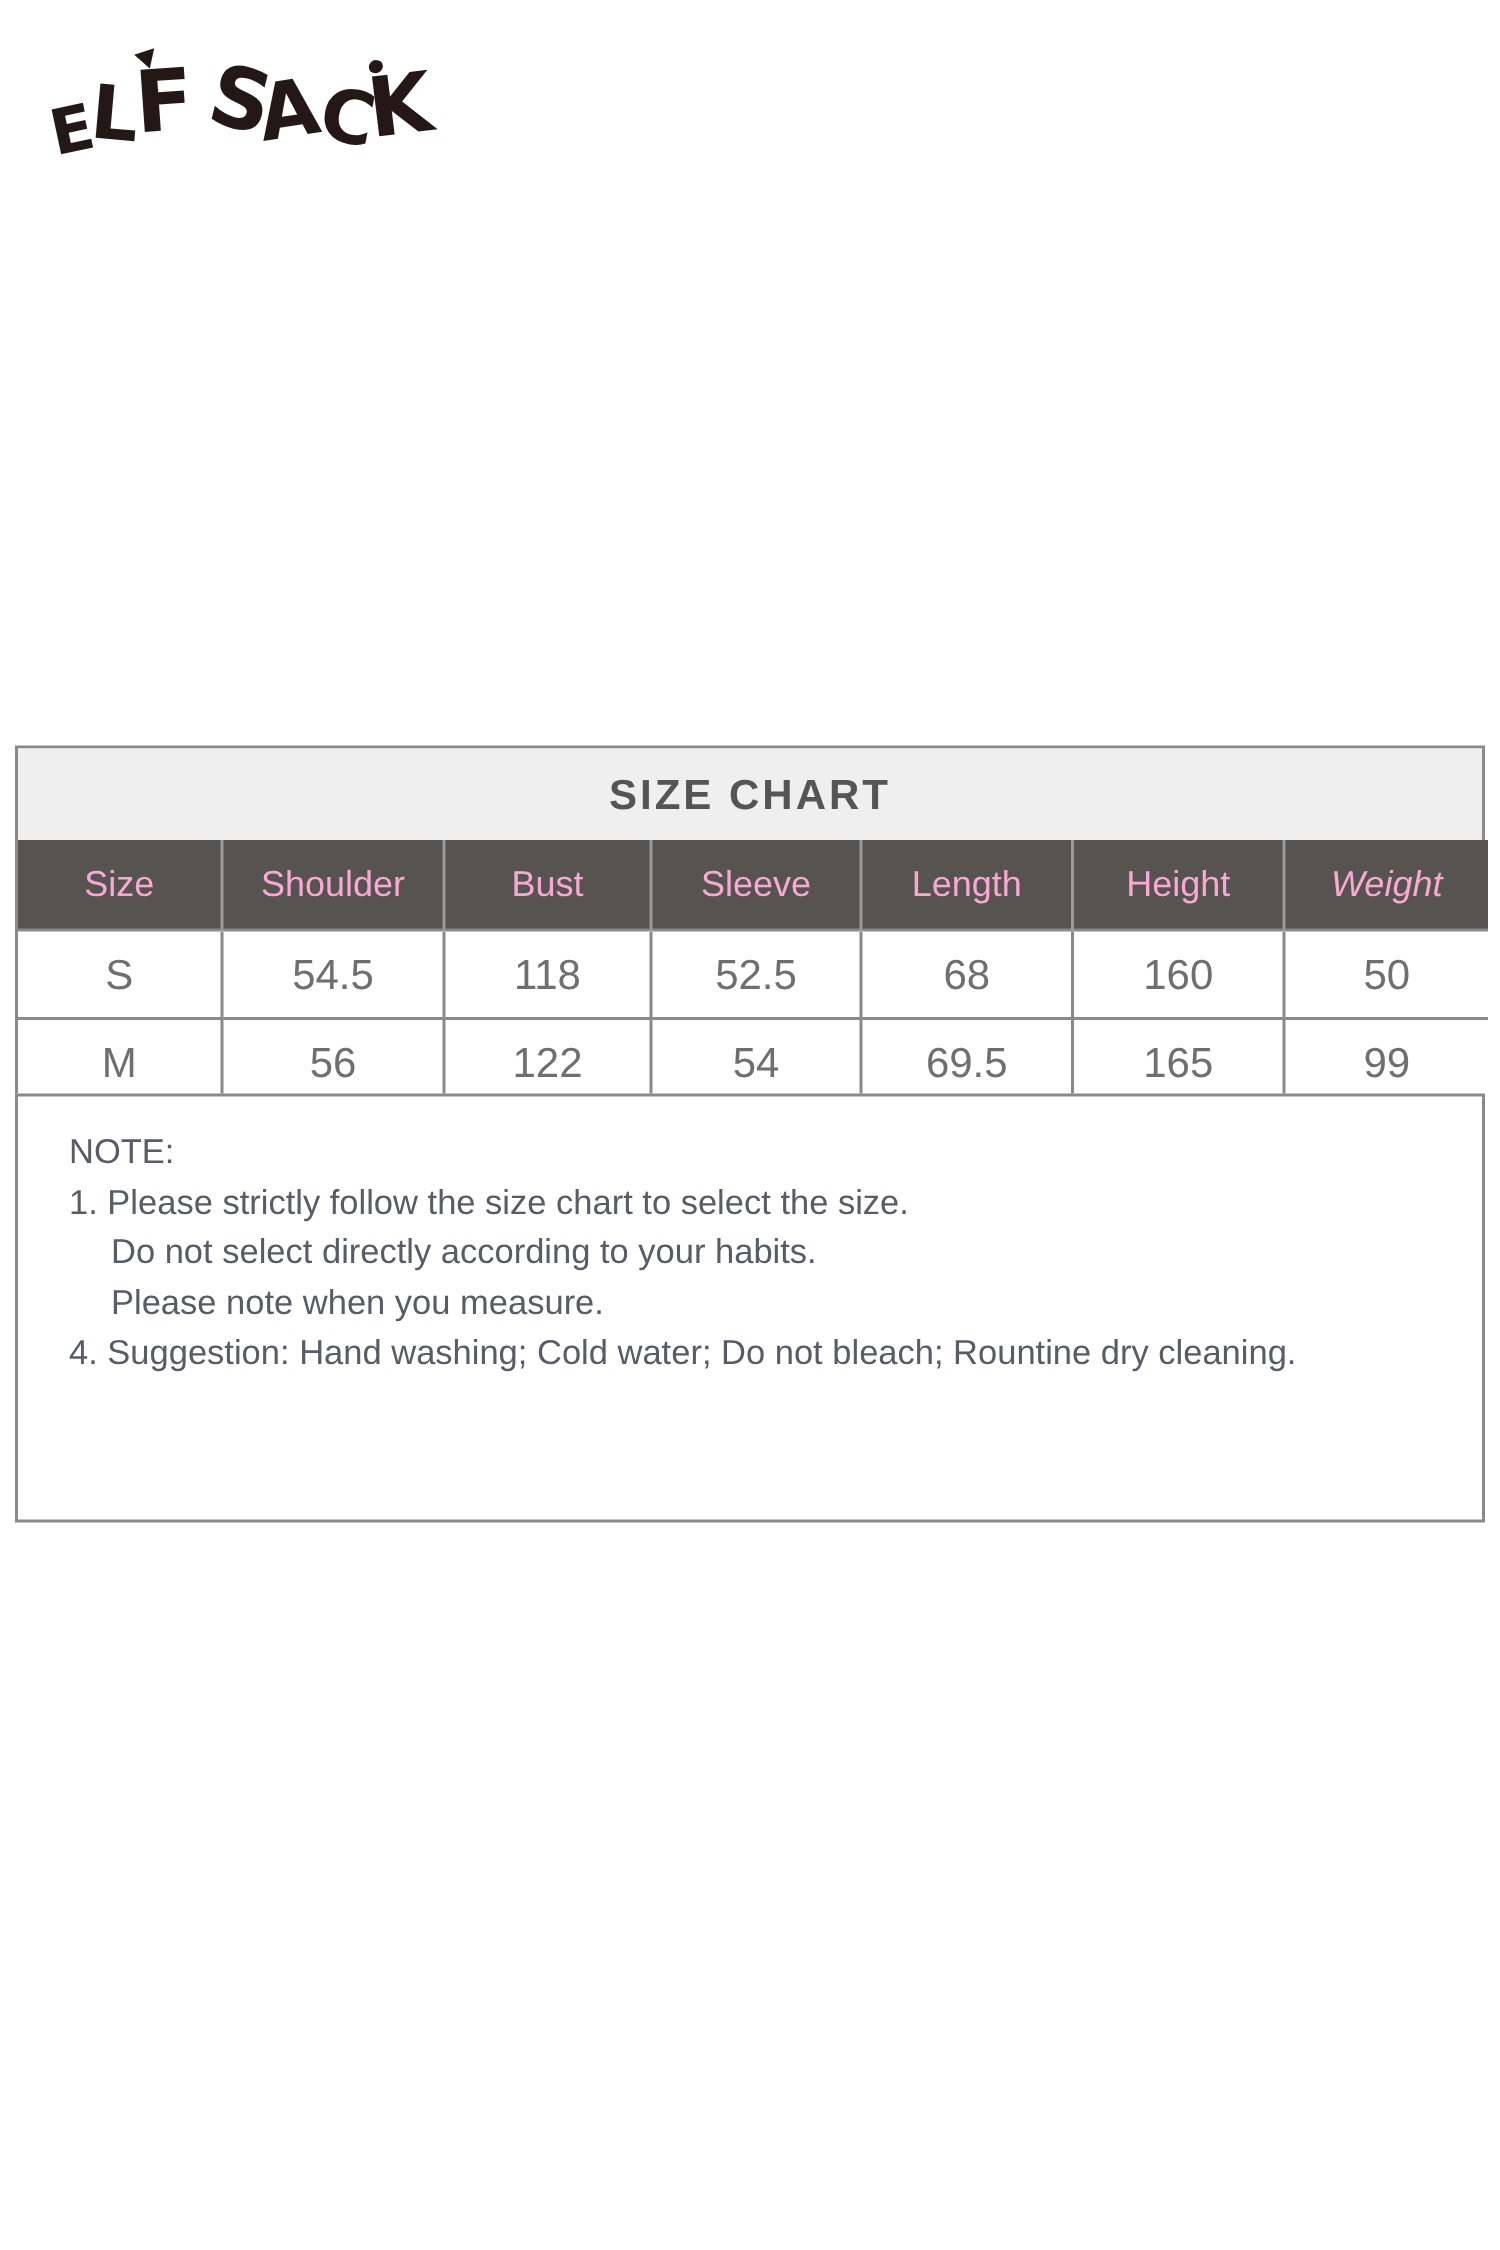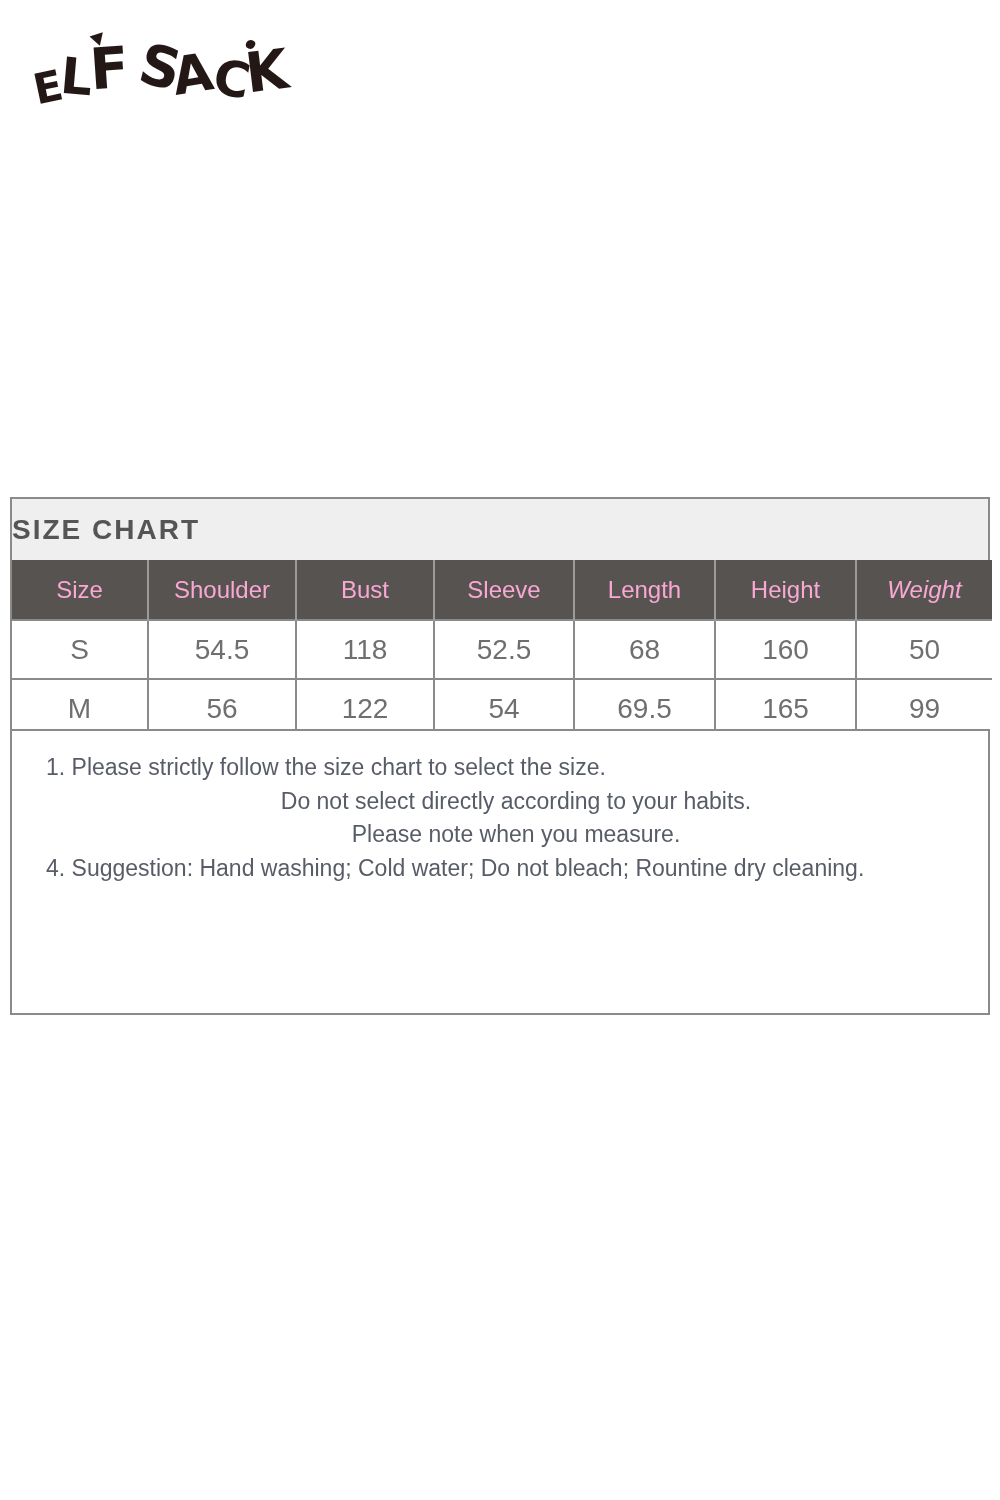--- a/index.html
+++ b/index.html
@@ -64,20 +64,21 @@
     left: 10px;
     top: 497px;
     width: 980px;
     border: 2px solid #8a8a8a;
     box-sizing: border-box;
     background: #ffffff;
   }
   .chart-title {
     height: 61px;
     line-height: 61px;
+    text-align: center;
     background: #efefef;
     color: #555555;
     font-size: 28px;
     font-weight: bold;
     letter-spacing: 2px;
   }
   table.size-table {
     width: 100%;
     border-collapse: collapse;
     table-layout: fixed;
@@ -118,21 +119,21 @@
     box-sizing: border-box;
     background: #ffffff;
     padding: 20px 30px 0 34px;
   }
   .note-line {
     font-size: 23px;
     line-height: 33.5px;
     color: #575c66;
     white-space: nowrap;
   }
-  .note-line.indent { padding-left: 28px; text-align: center; }
+  .note-line.indent { padding-left: 28px; }
 </style>
 </head>
 <body>
 
 <div class="page">
 
   <div class="logo">
     <span class="logo-accent-triangle"></span>
     <span class="logo-accent-dot"></span>
     <span class="logo-letters" id="logo-letters"><span class="logo-letter">E</span><span class="logo-letter">L</span><span class="logo-letter">F</span><span class="logo-letter">&nbsp;</span><span class="logo-letter">S</span><span class="logo-letter">A</span><span class="logo-letter">C</span><span class="logo-letter">K</span></span>
@@ -179,20 +180,21 @@
             <td>69.5</td>
             <td>165</td>
             <td>99</td>
           </tr>
         </tbody>
     </table>
   </div>
 
   <div class="note-box">
     <div id="note-lines">
+        <div class="note-line">NOTE:</div>
         <div class="note-line">1. Please strictly follow the size chart to select the size.</div>
         <div class="note-line indent">Do not select directly according to your habits.</div>
         <div class="note-line indent">Please note when you measure.</div>
         <div class="note-line">4. Suggestion: Hand washing; Cold water; Do not bleach; Rountine dry cleaning.</div>
       </div>
   </div>
 
 </div>
 
 </body></html>

